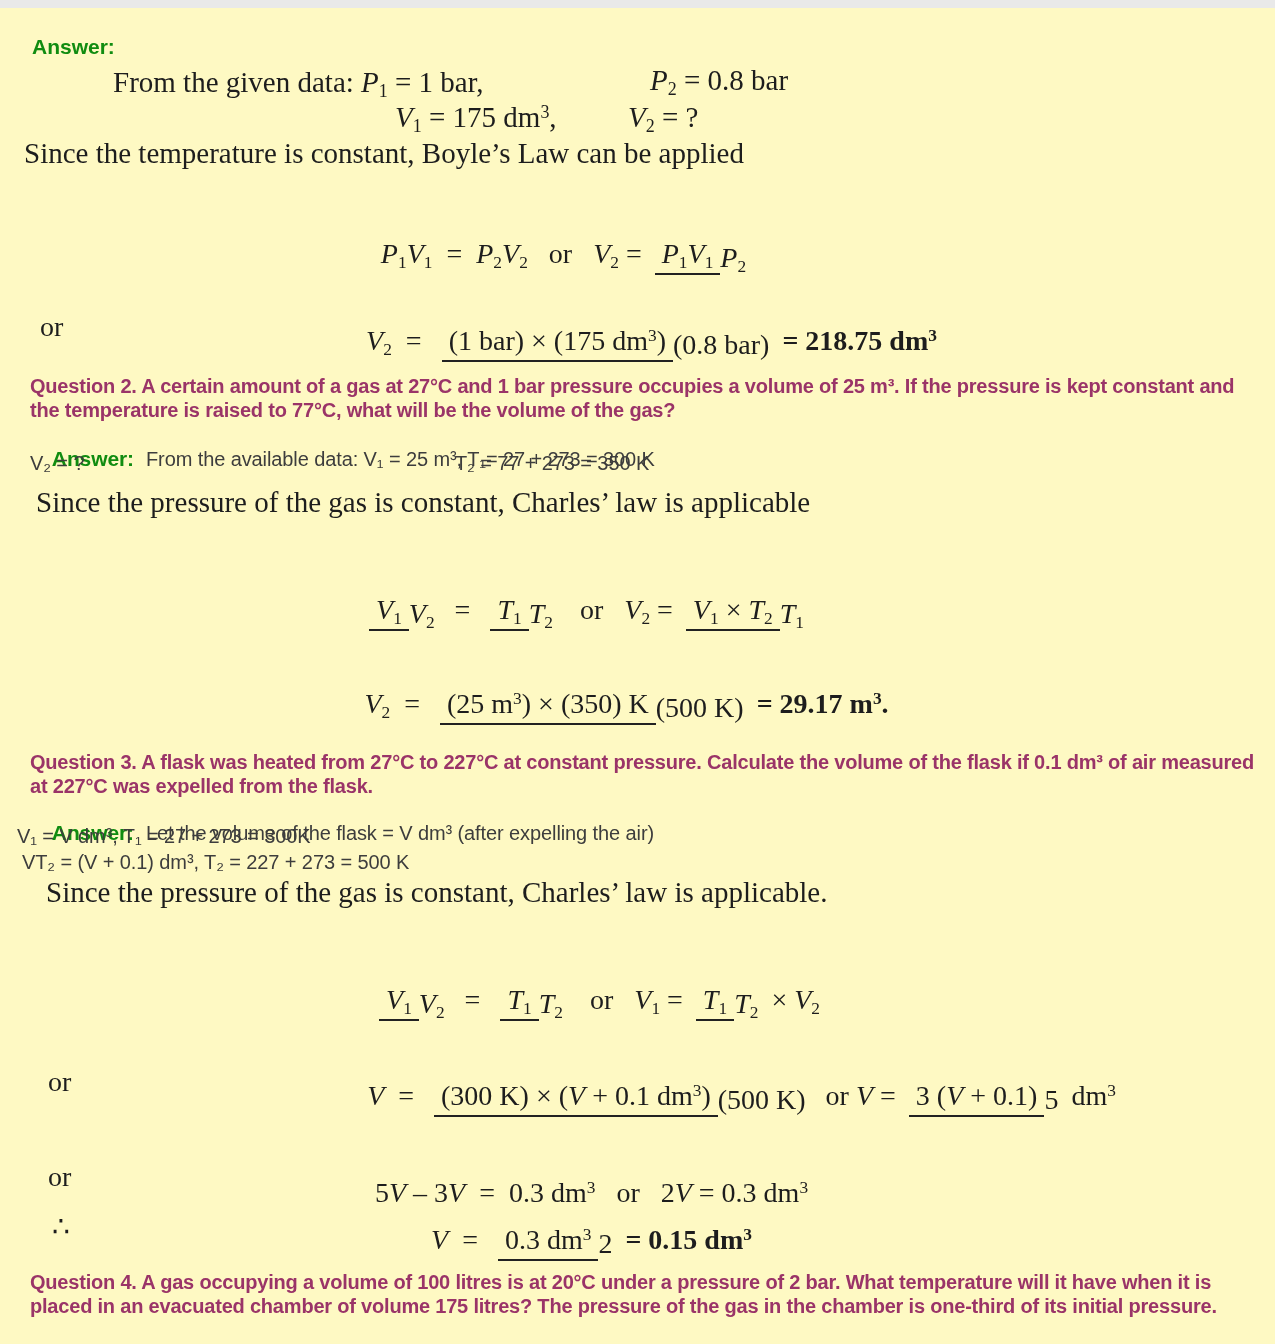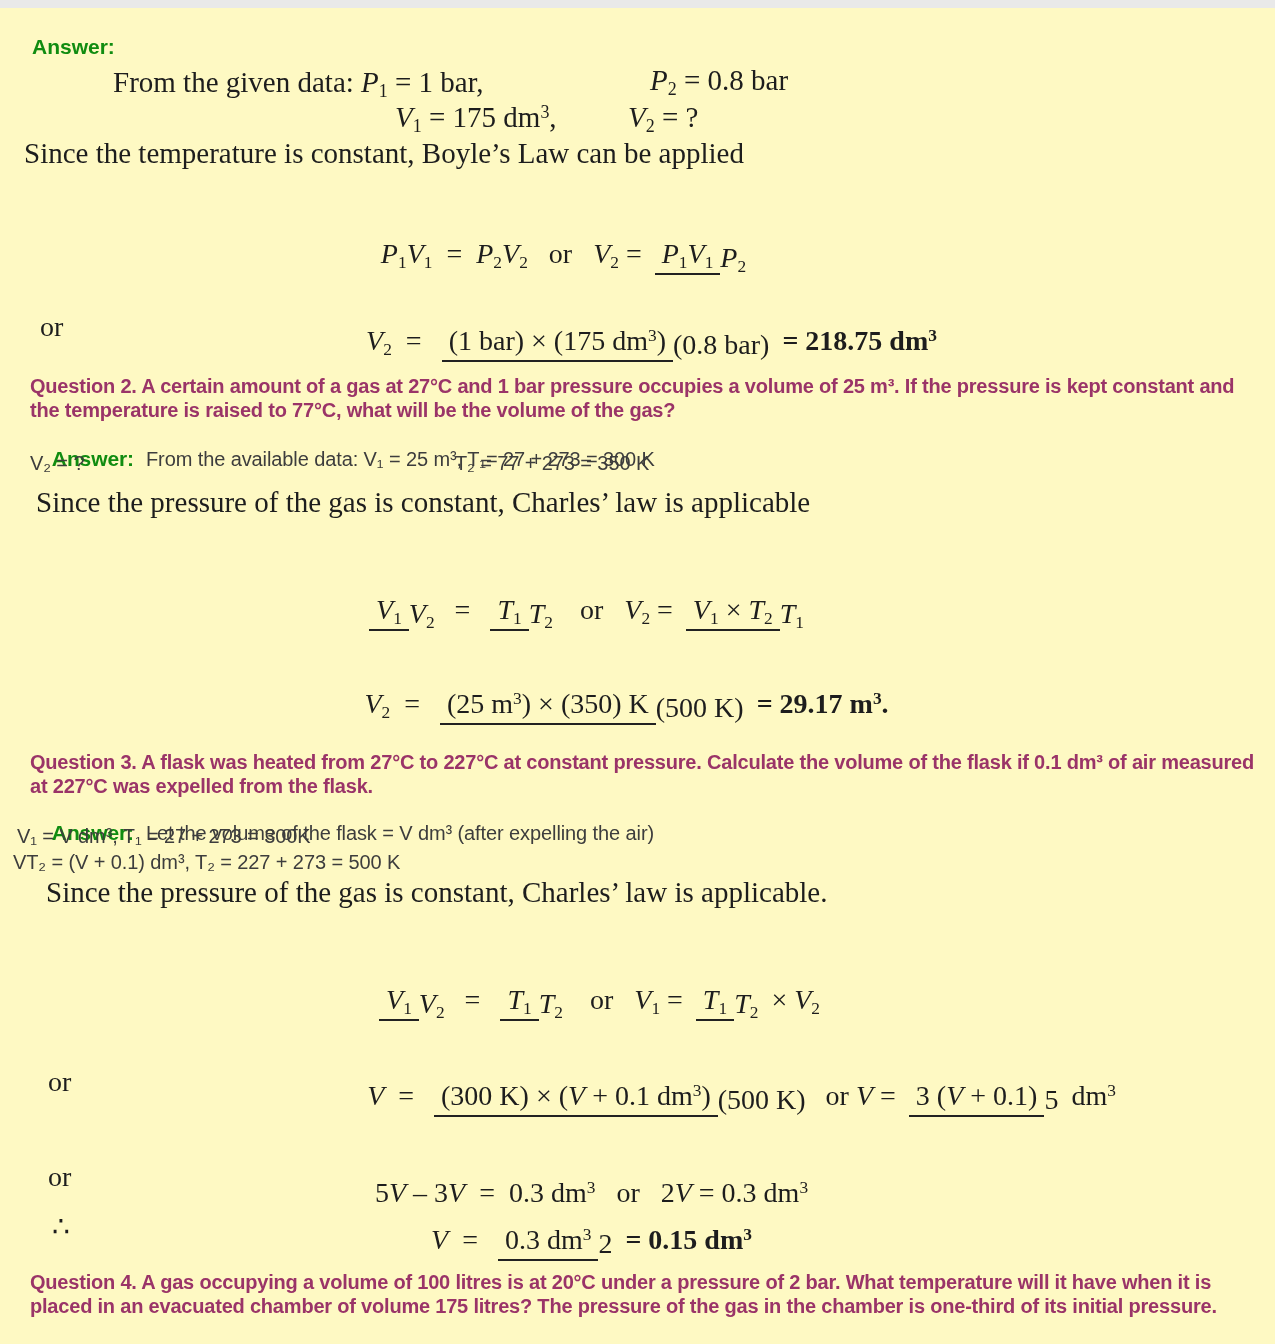--- a/index.html
+++ b/index.html
@@ -117,21 +117,21 @@
     <span class="eq-left" style="left:40px"></span>
     <span class="eq-body" style="transform:translateX(-25px)"><span class="vit">V</span><sub>2</sub><span>  =  </span><span class="frac"><span class="num"><span>(25 m</span><sup>3</sup><span>) × (350) K</span></span><span class="den"><span>(500 K)</span></span></span><span class="bd"> = 29.17 m</span><sup class="bd">3</sup><span class="bd">.</span></span>
   </div>
 
   <div class="abs q-head" style="left:30px;top:742px;width:1225px">Question 3. A flask was heated from 27°C to 227°C at constant pressure. Calculate the volume of the flask if 0.1 dm³ of air measured at 227°C was expelled from the flask.</div>
 
   <div class="abs sans" style="left:30px;top:790px">
     <span class="ans-label">Answer:</span><span class="ans-body">Let the volume of the flask = V dm³ (after expelling the air)</span>
   </div>
   <div class="abs sans" style="left:17px;top:817px">V₁ = V dm³, T₁ = 27 + 273 = 300K</div>
-  <div class="abs sans" style="left:13px;top:843px">VT₂ = (V + 0.1) dm³, T₂ = 227 + 273 = 500 K</div>
+  <div class="abs sans" style="left:22px;top:843px">VT₂ = (V + 0.1) dm³, T₂ = 227 + 273 = 500 K</div>
 
   <div class="abs serif-line" style="left:46px;top:868px">Since the pressure of the gas is constant, Charles’ law is applicable.</div>
 
   <div class="abs eq-row" style="top:912px">
     <span class="eq-left" style="left:48px"></span>
     <span class="eq-body" style="transform:translateX(-55px)"><span class="frac"><span class="num"><span class="vit">V</span><sub>1</sub></span><span class="den"><span class="vit">V</span><sub>2</sub></span></span><span>  =  </span><span class="frac"><span class="num"><span class="vit">T</span><sub>1</sub></span><span class="den"><span class="vit">T</span><sub>2</sub></span></span><span>   or   </span><span class="vit">V</span><sub>1</sub><span> = </span><span class="frac"><span class="num"><span class="vit">T</span><sub>1</sub></span><span class="den"><span class="vit">T</span><sub>2</sub></span></span><span> × </span><span class="vit">V</span><sub>2</sub></span>
   </div>
 
   <div class="abs eq-row" style="top:1008px">
     <span class="eq-left" style="left:48px">or</span>

